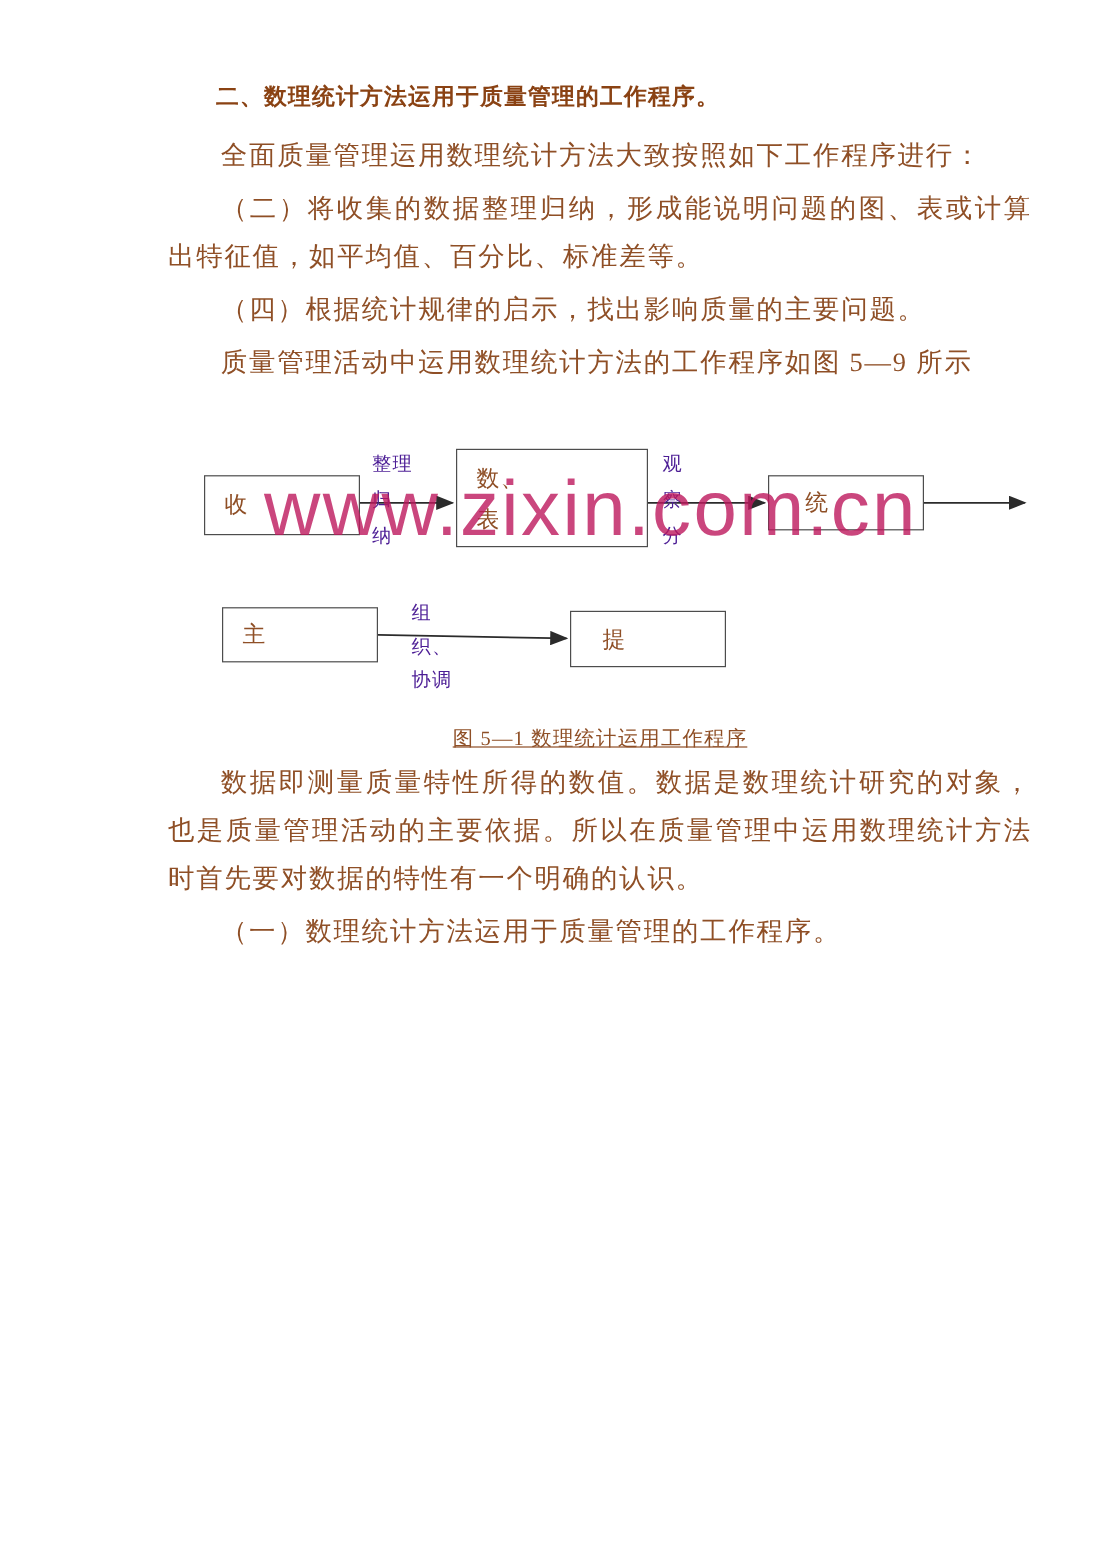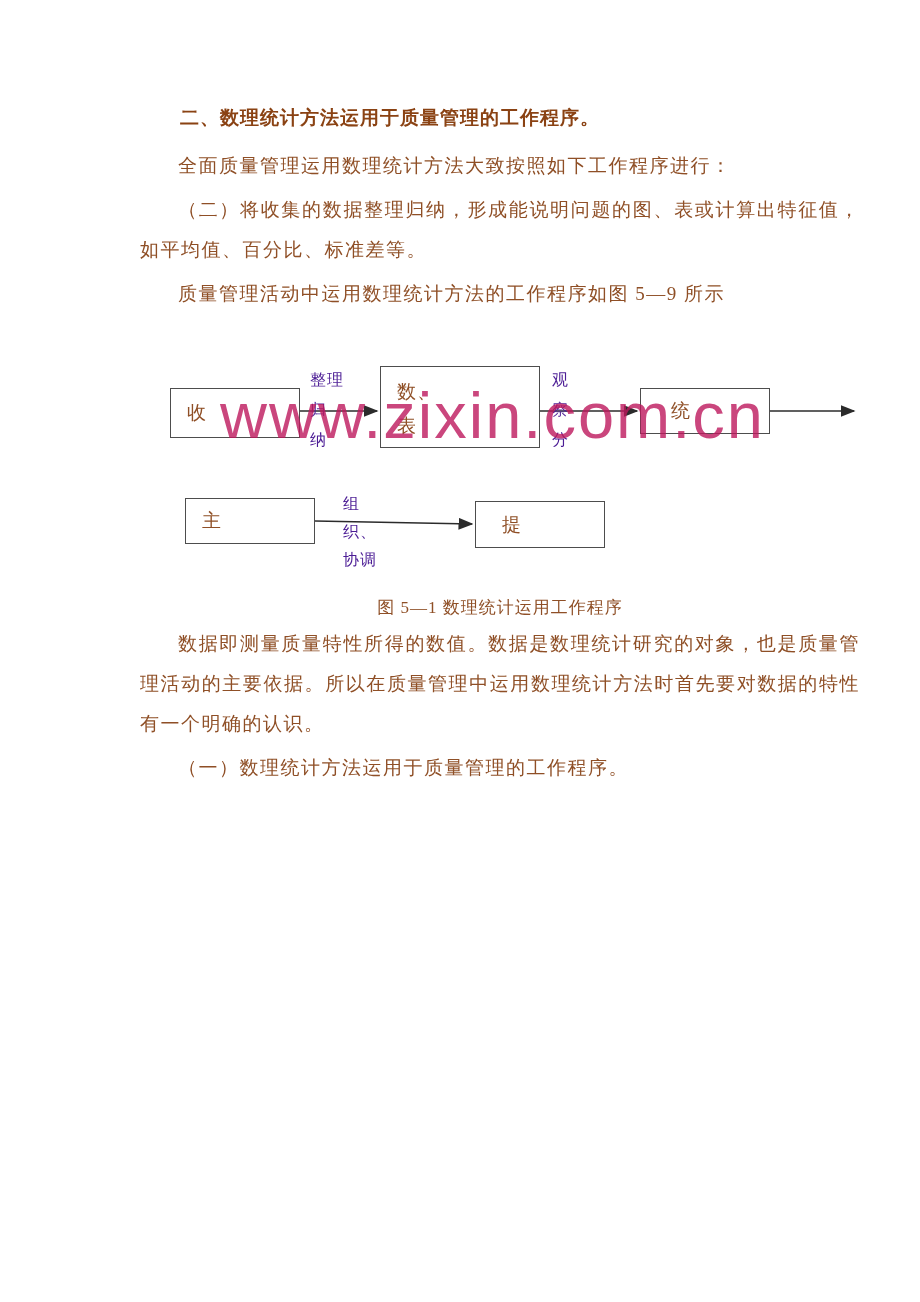--- a/index.html
+++ b/index.html
@@ -5,35 +5,35 @@
   html,body{margin:0;padding:0;background:#ffffff;}
   .page{
     position:relative;
     width:920px;height:1302px;
     background:#ffffff;
     overflow:hidden;
     font-family:"Liberation Serif","DejaVu Serif",serif;
     color:#8f4f26;
   }
   .content{
-    padding:96px 60px 0 140px;
+    padding:60px 60px 0 140px;
     width:720px;
   }
   .doc-heading{
     font-size:19px;
     font-weight:bold;
     color:#8a4213;
     margin:0 0 6px 0;
     padding-left:40px;
     line-height:44px;
     letter-spacing:1px;
   }
   .doc-heading.second{margin-top:10px;}
   p.body{
-    font-size:19px;
+    font-size:22px;
     line-height:40px;
     margin:0 0 4px 0;
     text-align:justify;
     text-indent:2em;
     letter-spacing:1.5px;
   }
   
   .flowchart{
     position:relative;
     width:720px;height:248px;
@@ -75,32 +75,34 @@
     opacity:0.8;
     font-family:Liberation Sans, sans-serif;
     pointer-events:none;
   }
   .fig-caption{
     font-size:17px;
     line-height:32px;
     text-align:center;
     margin-top:6px;
     letter-spacing:1px;
+    text-decoration:underline;
   }
 </style>
 </head>
 <body>
 
 <div class="page">
   <div class="content">
 
     <h2 class="doc-heading">二、数理统计方法运用于质量管理的工作程序。</h2>
 
     <p class="body">全面质量管理运用数理统计方法大致按照如下工作程序进行：</p>
     <p class="body">（二）将收集的数据整理归纳，形成能说明问题的图、表或计算出特征值，如平均值、百分比、标准差等。</p>
+    <p class="body">（四）根据统计规律的启示，找出影响质量的主要问题。</p>
     <p class="body">质量管理活动中运用数理统计方法的工作程序如图 5—9 所示</p>
 
     <div class="flowchart">
       <svg width="720" height="248">
         <defs>
           <marker id="ah" markerWidth="10" markerHeight="8" refX="9" refY="4" orient="auto">
             <polygon points="0 0, 10 4, 0 8" fill="#2b2b2b"></polygon>
           </marker>
         </defs>
         <line x1="160" y1="73" x2="237" y2="73" stroke="#2b2b2b" stroke-width="1.5" marker-end="url(#ah)"></line>

